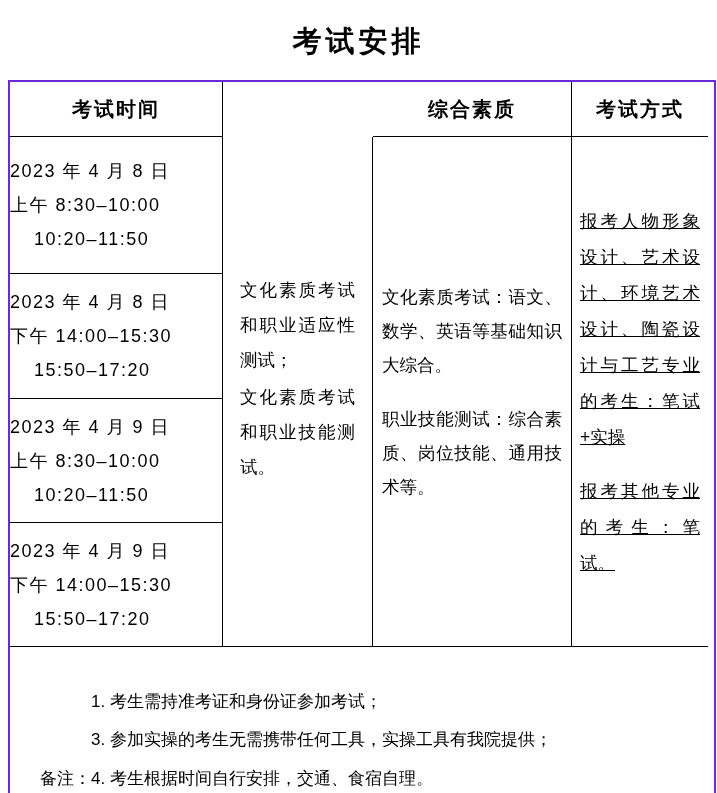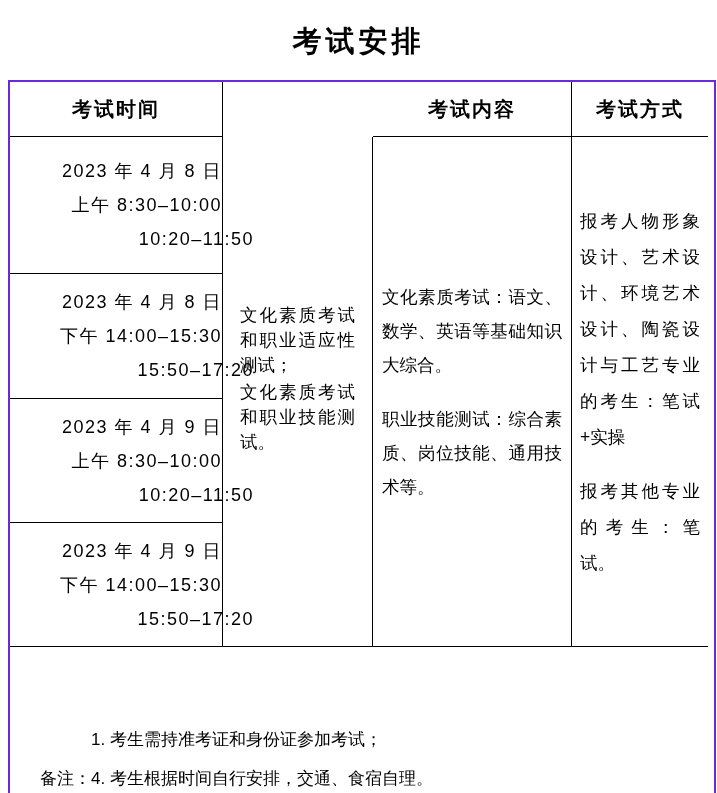--- a/index.html
+++ b/index.html
@@ -36,44 +36,44 @@
     font-weight: bold;
     letter-spacing: 2px;
   }
   .h1 { grid-area: 1/1/2/2; }
   .h2 { grid-area: 1/2/2/3; }
   .h3 { grid-area: 1/3/2/4; }
   .h4 { grid-area: 1/4/2/5; }
 
   
   .time {
-    align-items: flex-end;
+    align-items: flex-start;
     font-size: 18px;
     letter-spacing: 1.5px;
     line-height: 34px;
   }
   .t1 { grid-area: 2/1/3/2; }
   .t2 { grid-area: 3/1/4/2; }
   .t3 { grid-area: 4/1/5/2; }
   .t4 { grid-area: 5/1/6/2; }
-  .time .shift { position: relative; left: 32px; }
+  .time .shift { position: relative; left: 24px; }
 
   
   .c2 { grid-area: 2/2/6/3; padding-bottom: 25px; }
   .c3 { grid-area: 2/3/6/4; }
   .c4 { grid-area: 2/4/6/5; }
   .jp {
     text-align: justify;
     text-justify: inter-character;
     font-size: 17.5px;
     margin: 0 auto;
   }
-  .c2 .jp { width: 115px; line-height: 25px; margin-bottom: 2px; }
+  .c2 .jp { width: 115px; line-height: 35px; margin-bottom: 2px; }
   .c3 .jp { width: 180px; line-height: 34px; margin-bottom: 20px; }
-  .c4 .jp { width: 120px; line-height: 36px; margin-bottom: 18px; }
+  .c4 .jp { width: 120px; line-height: 36px; margin-bottom: 18px; text-decoration: underline; }
   .c2 .jp:last-child, .c3 .jp:last-child, .c4 .jp:last-child { margin-bottom: 0; }
 
   
   .notes {
     grid-area: 6/1/7/5;
     flex-direction: row;
     justify-content: flex-start;
     align-items: flex-end;
     padding: 3px 10px 0 30px;
     font-size: 17px;
@@ -83,21 +83,21 @@
   .note-item { line-height: 38.5px; }
 </style>
 </head>
 <body>
 
 <div class="doc-title">考试安排</div>
 
 <div class="schedule-table">
 
   <div class="cell head h1 br bb">考试时间</div>
-  <div class="cell head h3 br bb">考试内容</div>
+  <div class="cell head h3 br bb">综合素质</div>
   <div class="cell head h4 bb">考试方式</div>
 
   <div class="cell time t1 br bb">
     <div>2023 年 4 月 8 日</div>
     <div>上午 8:30–10:00</div>
     <div class="shift">10:20–11:50</div>
   </div>
   <div class="cell time t2 br bb">
     <div>2023 年 4 月 8 日</div>
     <div>下午 14:00–15:30</div>
@@ -126,17 +126,18 @@
 
   <div class="cell c4 bb">
     <div class="jp">报考人物形象设计、艺术设计、环境艺术设计、陶瓷设计与工艺专业的考生：笔试+实操</div>
     <div class="jp">报考其他专业的考生：笔试。</div>
   </div>
 
   <div class="cell notes">
     <div class="notes-label">备注：</div>
     <div>
       <div class="note-item">1. 考生需持准考证和身份证参加考试；</div>
+      <div class="note-item">3. 参加实操的考生无需携带任何工具，实操工具有我院提供；</div>
       <div class="note-item">4. 考生根据时间自行安排，交通、食宿自理。</div>
     </div>
   </div>
 
 </div>
 
 </body></html>

